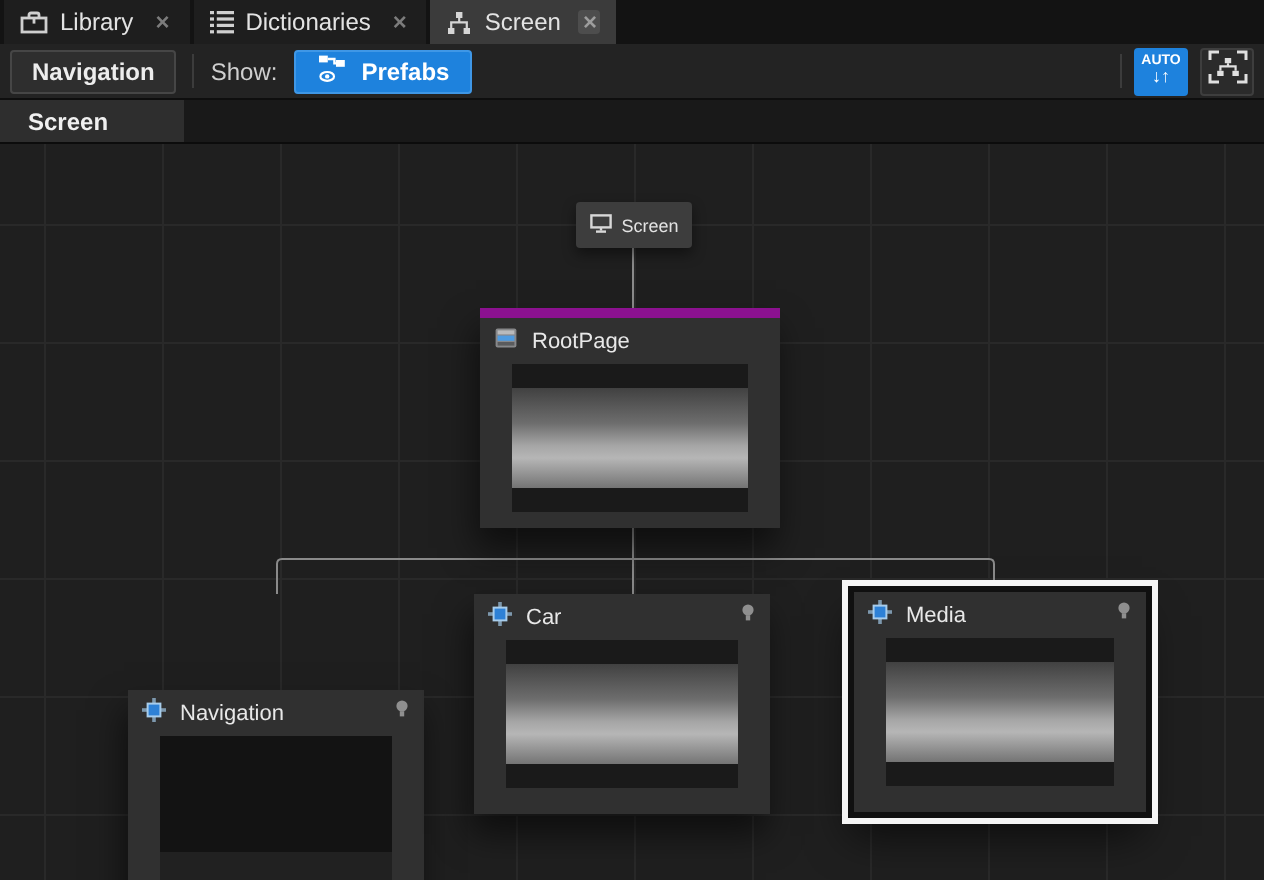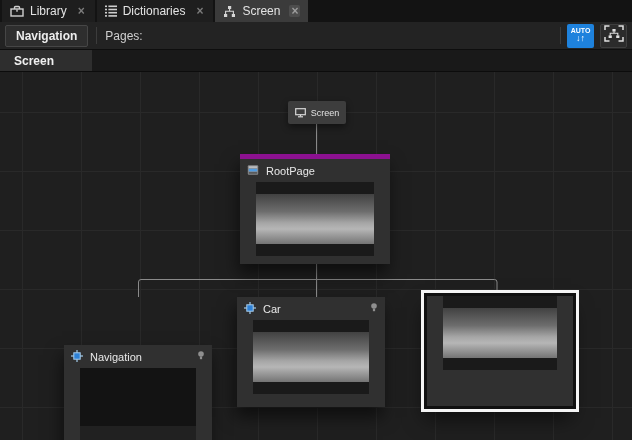--- a/index.html
+++ b/index.html
@@ -109,21 +109,33 @@
       <span class="lbl">Screen</span>
       <span class="close">×</span>
     </div>
   </div>
 
   <div class="toolbar">
     <div class="tbtn">
       <span>Navigation</span>
     </div>
     <div class="vsep"></div>
-    <span class="show-lbl">Pages:</span>
+    <span class="show-lbl">Show:</span>
+    <div class="tbtn blue">
+      <span>
+        <svg width="17" height="14" viewBox="0 0 17 14">
+            <rect x="1.5" y="0.8" width="4.4" height="3.4" fill="#fff"></rect>
+            <rect x="10" y="3" width="4.4" height="3.4" fill="#fff"></rect>
+            <path d="M5.9 2.5h3.3v2.2h0.8" fill="none" stroke="#fff" stroke-width="1.2"></path>
+            <ellipse cx="5.6" cy="11.2" rx="3.4" ry="2.2" fill="none" stroke="#fff" stroke-width="1.1"></ellipse>
+            <circle cx="5.6" cy="11.2" r="1.1" fill="#fff"></circle>
+          </svg>
+      </span>
+      <span>Prefabs</span>
+    </div>
     <div class="right-group">
       <div class="vsep"></div>
       <div class="sqbtn auto">
         <span>AUTO</span>
         <span class="arrows">↓↑</span>
       </div>
       <div class="sqbtn fit">
         <span>
           <svg width="20" height="17" viewBox="0 0 20 17">
               <g fill="none" stroke="#e0e0e0" stroke-width="1.5">
@@ -235,20 +247,37 @@
         </span>
       </div>
       <div class="thumb">
         <div class="strip"></div>
         <div class="grad"></div>
         <div class="strip"></div>
       </div>
     </div>
 
     <div class="page-node node-media selected">
+      <div class="hdr">
+        <span>
+          <svg width="12" height="12" viewBox="0 0 12 12">
+              <rect x="5.1" y="0" width="1.8" height="12" fill="#7d98ad"></rect>
+              <rect x="0" y="5.1" width="12" height="1.8" fill="#7d98ad"></rect>
+              <rect x="2.8" y="2.8" width="6.4" height="6.4" fill="#2e81d6" stroke="#a8cdec" stroke-width="1"></rect>
+            </svg>
+        </span>
+        <span class="lbl">Media</span>
+        <span class="sp"></span>
+        <span>
+          <svg width="8" height="12" viewBox="0 0 8 12">
+              <circle cx="4" cy="4" r="2.8" fill="#8f8f8f"></circle>
+              <rect x="2.9" y="6.6" width="2.2" height="2.6" fill="#8f8f8f"></rect>
+            </svg>
+        </span>
+      </div>
       <div class="thumb">
         <div class="strip"></div>
         <div class="grad"></div>
         <div class="strip"></div>
       </div>
     </div>
 
   </div>
 </div>
 

